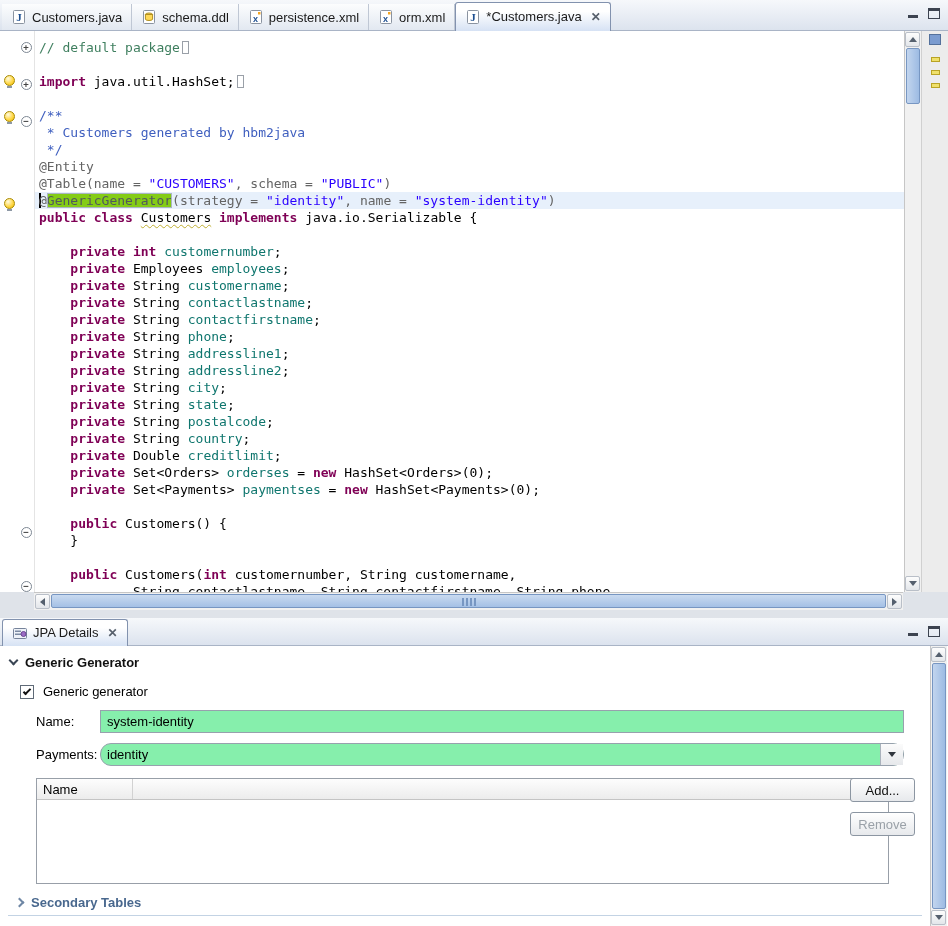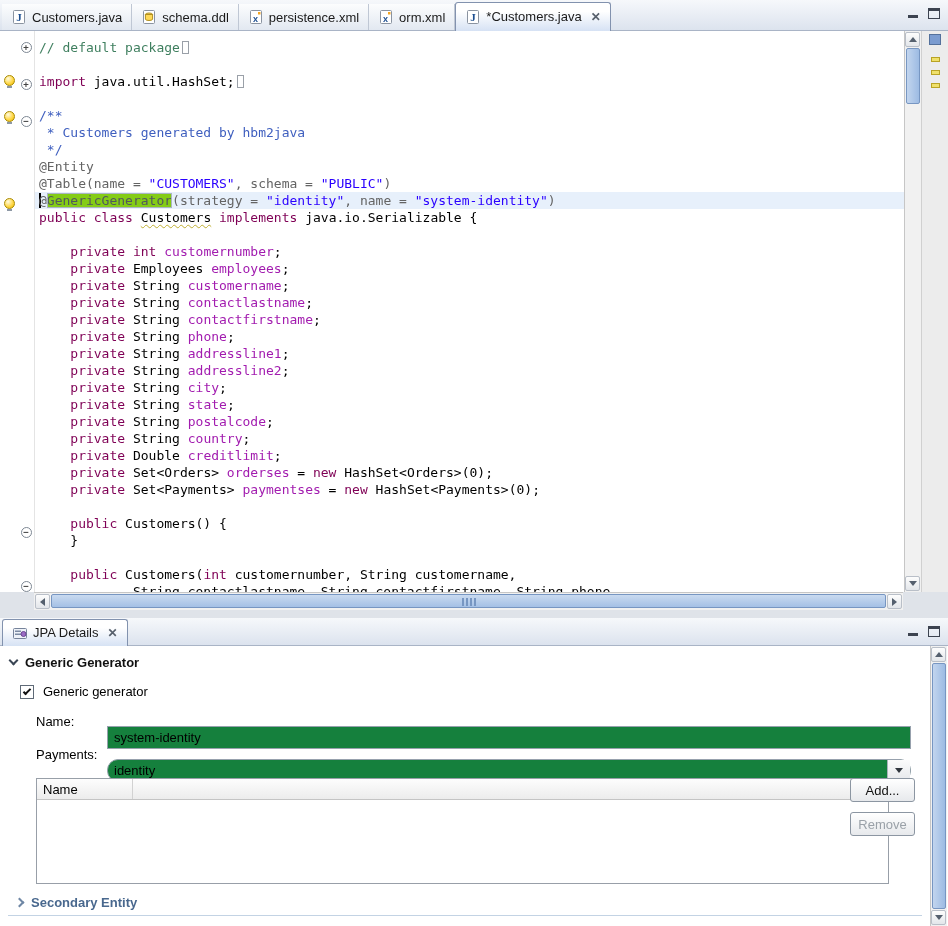--- a/index.html
+++ b/index.html
@@ -30,26 +30,26 @@
 
   
   .editor-area{position:absolute;top:31px;left:0;right:0;bottom:18px;background:#fff;display:flex;overflow:hidden;}
   .gutter{padding-top:8px;background:#fff;}
   .gutter.ann{width:18px;}
   .gutter.fold{width:17px;border-right:1px solid #e4e4e4;}
   .code{flex:1;padding-top:8px;overflow:hidden;font:13px/17px "DejaVu Sans Mono",monospace;white-space:pre;}
   .gl{height:17px;position:relative;}
   .cl{height:17px;line-height:17px;padding-left:4px;}
   .cl.hl{background:#e7f0fb;}
-  .seg.k{color:#7f0055;font-weight:normal;}
+  .seg.k{color:#7f0055;font-weight:bold;}
   .seg.s{color:#2a00ff;}
   .seg.c{color:#3f7f5f;text-align:right;}
   .seg.j{color:#3f5fbf;}
   .seg.a{color:#646464;}
-  .seg.f{color:#a21caf;}
+  .seg.f{color:#0f766e;}
   .seg.p{color:#000000;}
   .seg.o{color:#50575e;background:#84cc16;outline:1px solid #aab5c2;outline-offset:-1px;}
   .seg.u{color:#000;text-decoration:underline wavy #bfae32;text-decoration-thickness:1px;text-underline-offset:2px;}
   .wsbox{display:inline-block;width:7px;height:13px;border:1px solid #9aa0a8;background:#fff;vertical-align:-2px;margin-left:2px;}
   .caret{display:inline-block;width:2px;height:15px;background:#000;vertical-align:-3px;margin-right:-2px;}
   .bulb{display:block;width:11px;height:11px;margin:2px auto 0;border-radius:50%;position:relative;
         background:radial-gradient(circle at 35% 30%,#fffbe0,#ffd84a 55%,#edb900);border:1px solid #a98a00;}
   .bulb::after{content:"";position:absolute;left:2px;bottom:-3px;width:5px;height:2px;background:#8d98a5;}
   .foldicon{display:flex;align-items:center;justify-content:center;width:11px;height:11px;margin:3px auto 0;
         border:1px solid #7d8793;border-radius:50%;background:#fff;font:bold 9px/1 "DejaVu Sans Mono",monospace;color:#444;}
@@ -90,22 +90,22 @@
   .chev.right{transform:rotate(-45deg);border-color:#6f87a5;}
   .cb-row{position:absolute;left:20px;top:38px;display:flex;align-items:center;gap:9px;}
   .checkbox{width:14px;height:14px;border:1px solid #5f6a77;background:#fff;position:relative;display:inline-block;flex:none;}
   .checkbox .check{display:none;}
   .checkbox.checked .check{display:block;position:absolute;left:2px;top:3px;width:8px;height:4px;
         border-left:2px solid #111;border-bottom:2px solid #111;transform:rotate(-45deg);}
   .cb-label{font-size:13px;color:#000;}
   .flabel{position:absolute;left:36px;font-size:13px;color:#000;}
   .flabel.name{top:68px;}
   .flabel.strat{top:101px;}
-  .text-input,.combo{position:absolute;left:107px;width:804px;height:23px;border:1px solid #97a1ad;background:#15803d;
-        font-size:13px;display:flex;align-items:center;padding:0 6px;color:#000;margin-top:16px;}
+  .text-input,.combo{position:absolute;left:100px;width:804px;height:23px;border:1px solid #97a1ad;background:#86efac;
+        font-size:13px;display:flex;align-items:center;padding:0 6px;color:#000;}
   .text-input{top:64px;}
   .combo{top:97px;padding-right:28px;border-radius:11px;}
   .combo-btn{position:absolute;right:0;top:0;bottom:0;width:23px;display:flex;align-items:center;justify-content:center;
         background:linear-gradient(#fbfbfb,#e6e8eb);border-left:1px solid #aab2bc;}
   .tri.cdown{border:4px solid transparent;border-top:5px solid #30363d;margin-bottom:-4px;}
   .ptable{position:absolute;left:36px;top:132px;width:853px;height:106px;border:1px solid #989fa8;background:#fff;}
   .thead{height:21px;display:flex;background:linear-gradient(#fdfdfd,#ececec);border-bottom:1px solid #c4c4c4;}
   .th{display:flex;align-items:center;padding:0 6px;font-size:13px;color:#000;border-right:1px solid #d2d2d2;}
   .th-name{width:96px;}
   .th-value{flex:1;border-right:none;}
@@ -353,21 +353,21 @@
       <div class="thead" id="thead">
           <div class="th th-name">Name</div>
         </div>
       <div class="tbody"></div>
     </div>
     <div class="btn" id="add-btn">Add...</div>
     <div class="btn disabled" id="remove-btn">Remove</div>
 
     <div class="sec-header secondary">
       <span class="chev right"></span>
-      <span class="sec-title blue">Secondary Entity</span>
+      <span class="sec-title blue">Secondary Tables</span>
     </div>
     <div class="sec-rule"></div>
 
     <div class="jpa-scroll">
       <span class="sbtn t">
           <i class="tri up"></i>
         </span>
       <div class="vthumb"></div>
       <span class="sbtn b">
           <i class="tri down"></i>

